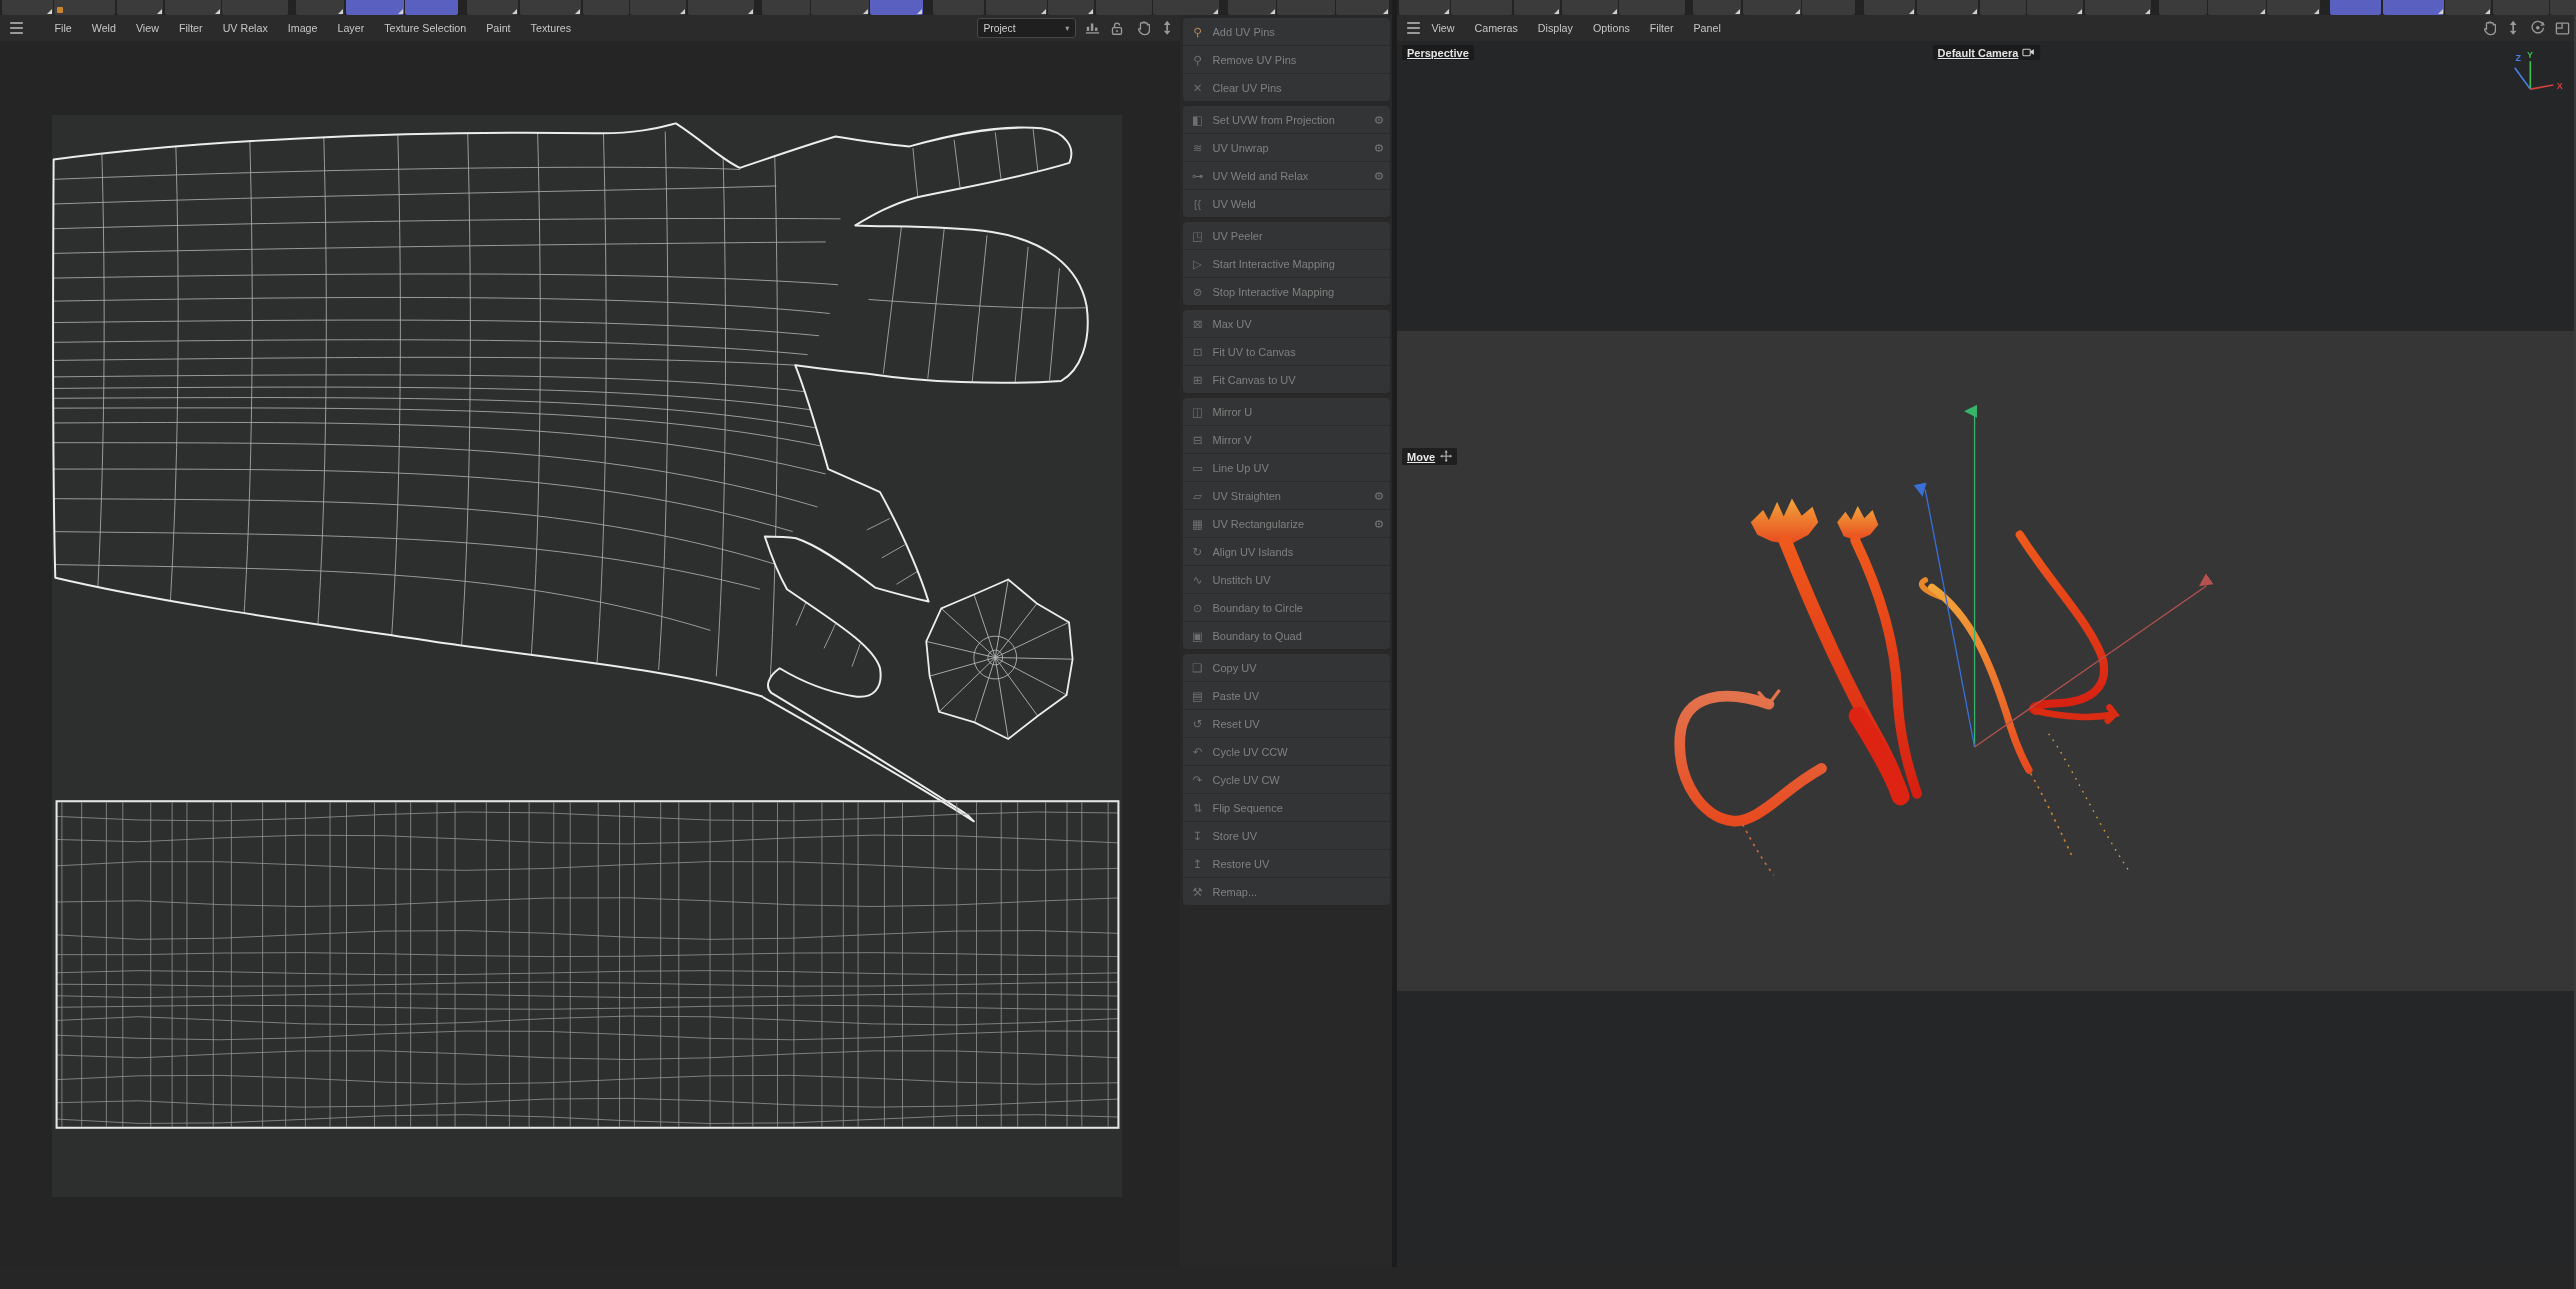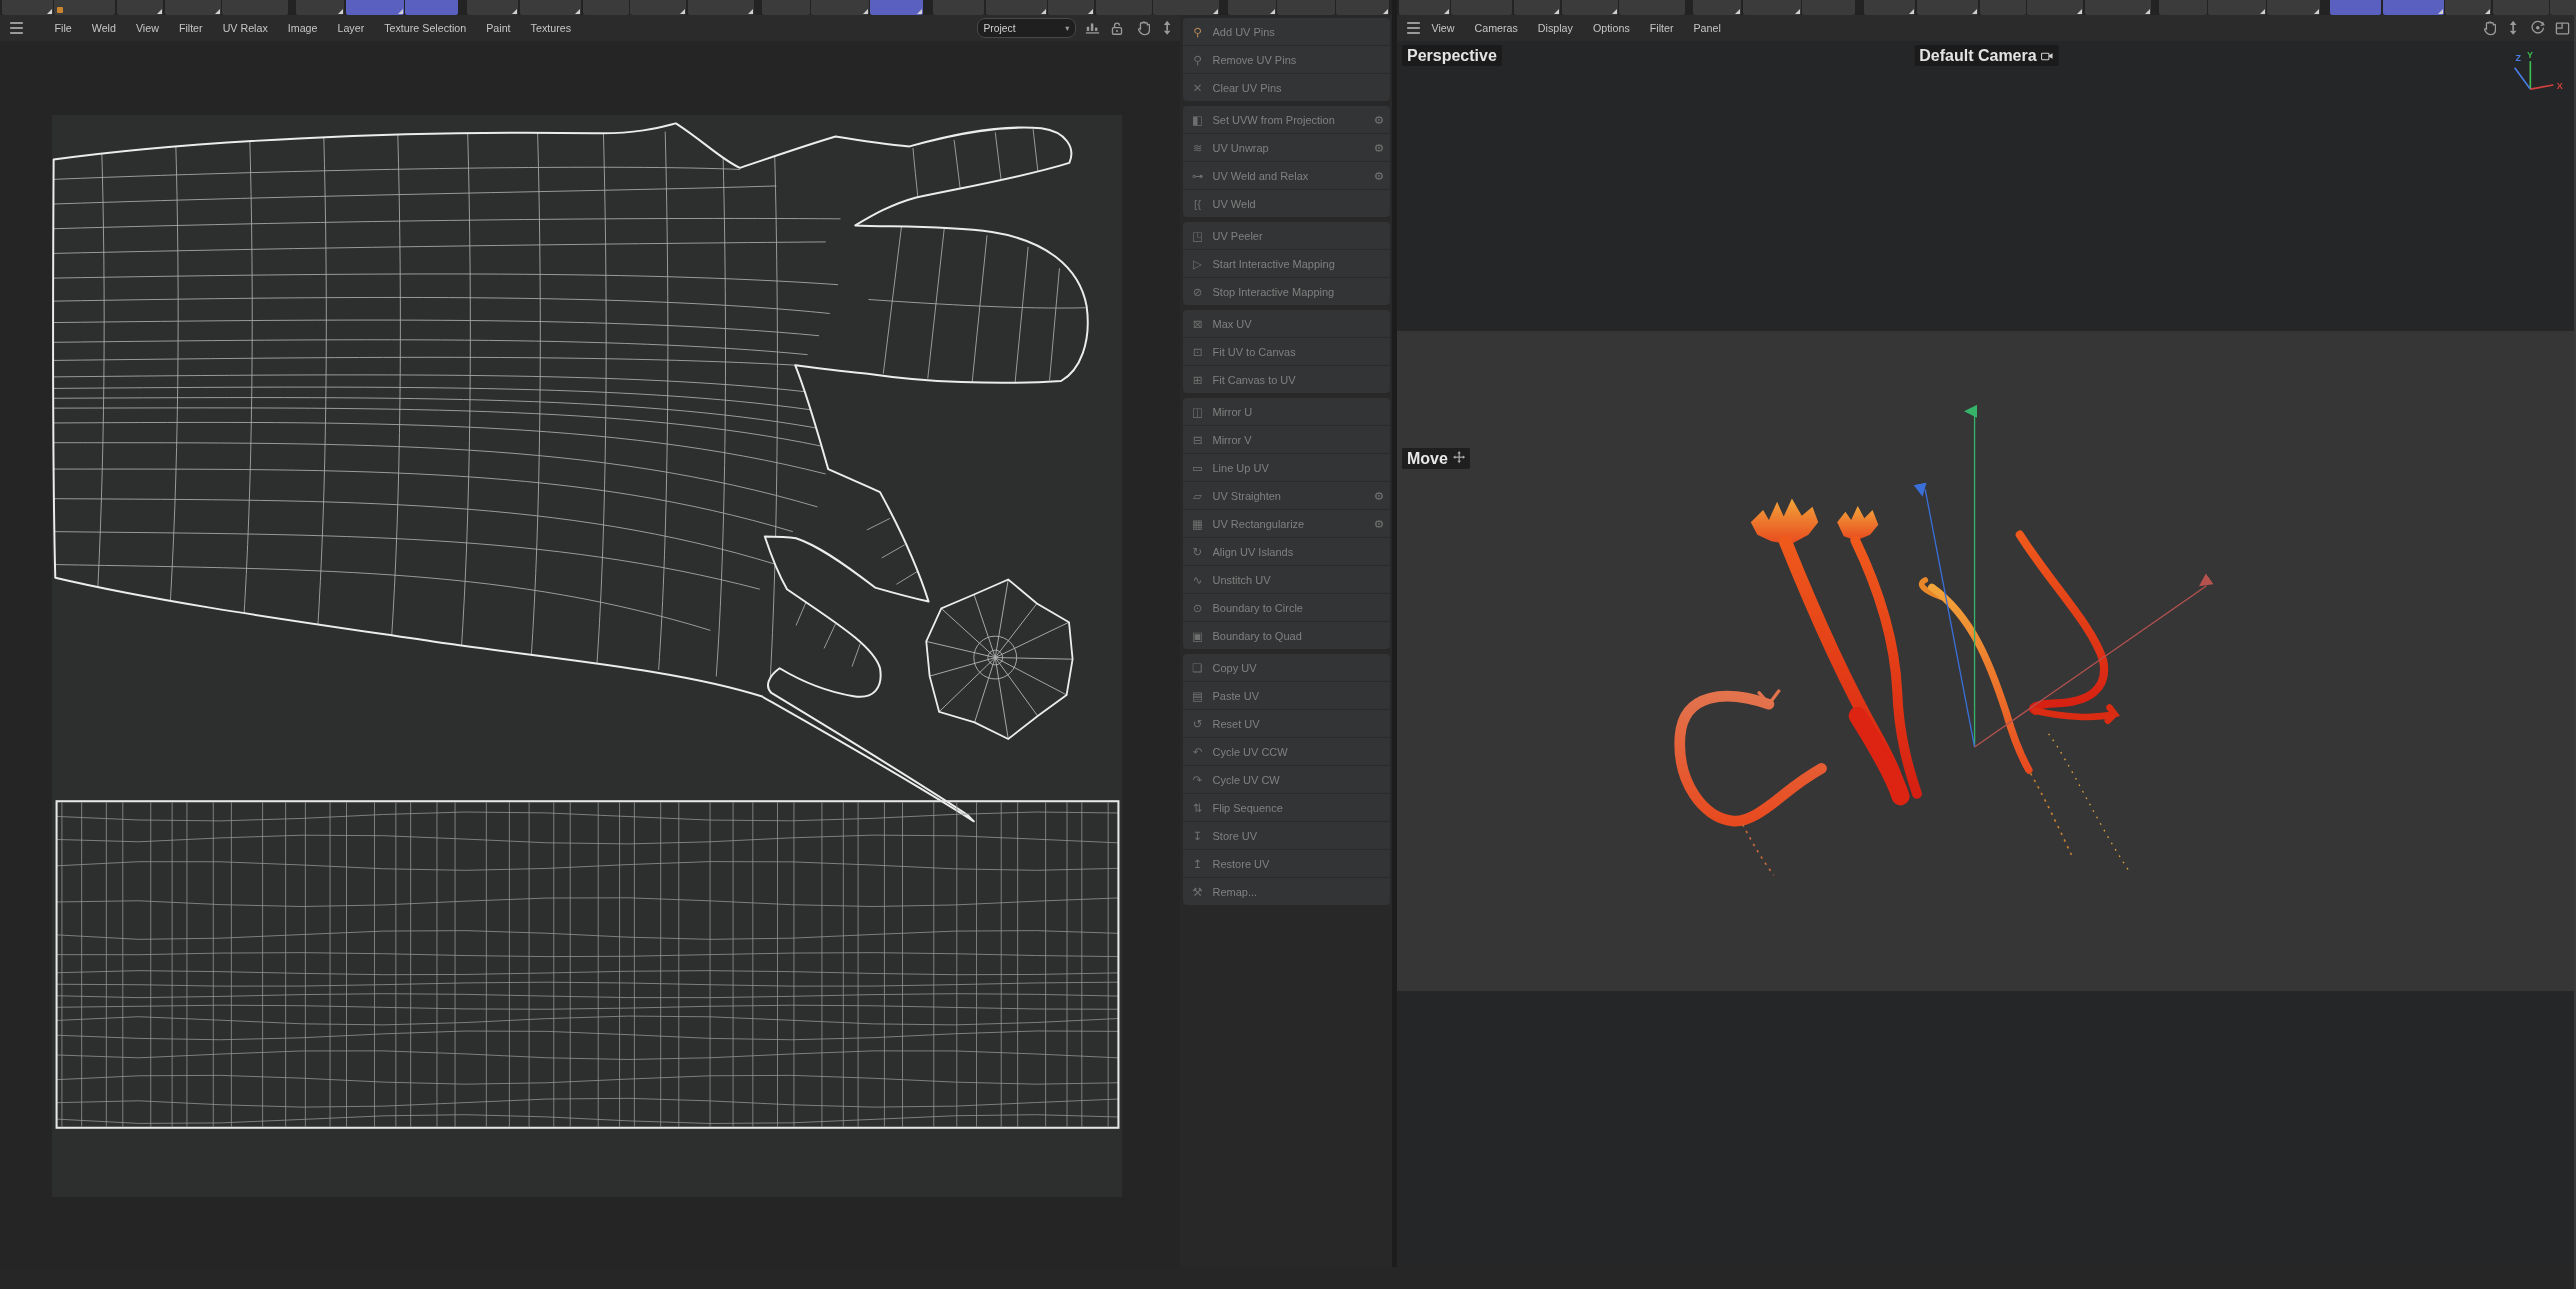--- a/index.html
+++ b/index.html
@@ -14,21 +14,21 @@
   .ts-cell .accent{position:absolute;left:3.3px;bottom:2.5px;width:5.8px;height:5.8px;background:#c9862f;border-radius:0.8px;}
   
   .menubar{position:absolute;top:15px;height:26px;background:#2b2b2b;display:flex;align-items:center;}
   .left-menubar{left:0;width:1180px;gap:20px;}
   .vp-menubar{left:1397px;width:1179px;}
   .hamburger{display:inline-flex;flex-direction:column;gap:2.5px;margin:0 11.5px 0 10px;cursor:pointer;}
   .hamburger i{display:block;width:13px;height:2.1px;background:#9a9a9a;border-radius:0.8px;}
   .menus{display:flex;align-items:center;gap:20px;font-size:10.7px;color:#c6c6c6;}
   .menus span{cursor:default;white-space:nowrap;}
   .project-group{margin-left:auto;display:flex;align-items:center;gap:8.2px;padding-right:5px;}
-  .dropdown{width:86px;height:18px;background:#1f1f1f;border:0.8px solid #484848;border-radius:8px;
+  .dropdown{width:86px;height:18px;background:#1f1f1f;border:0.8px solid #484848;border-radius:3px;
     display:flex;align-items:center;justify-content:space-between;padding:0 5.8px;font-size:10.3px;color:#cfcfcf;}
   .dropdown .chev{color:#9a9a9a;font-size:8.2px;}
   .mini-icon{width:16.5px;height:16.5px;display:inline-flex;align-items:center;justify-content:center;}
   .mini-icon svg{stroke:#9b9b9b;fill:none;stroke-width:1.6;}
   
   .uv-editor{position:absolute;left:0;top:41px;width:1180px;height:1226px;background:#252525;}
   .uv-canvas{position:absolute;left:52px;top:74px;width:1070px;height:1082px;background:#2d2e2e;}
   
   .tools-panel{position:absolute;left:1180px;top:15px;width:212px;height:1252px;background:#282828;padding-top:3.3px;box-sizing:border-box;}
   .tgroup{margin:0 2.5px 5px 2.5px;background:#333435;border-radius:4.1px;overflow:hidden;}
@@ -38,21 +38,21 @@
   .ticon.accent{color:#b5885a;}
   .tlabel{flex:1 1 auto;white-space:nowrap;overflow:hidden;}
   .tgear{width:21.4px;text-align:center;color:#757575;font-size:11.5px;flex:0 0 auto;}
   .panel-divider{position:absolute;left:1392px;top:0;width:5px;height:1267px;background:#1c1c1c;}
   
   .viewport{position:absolute;left:1397px;top:0;width:1179px;height:1267px;}
   .vp-area{position:absolute;left:0;top:41px;width:1179px;height:1226px;background:#363637;overflow:hidden;}
   .band-top{position:absolute;left:0;top:0;width:100%;height:290px;background:#242628;}
   .band-bottom{position:absolute;left:0;top:950px;width:100%;height:276px;background:#242628;}
   .scene-svg{position:absolute;left:0;top:0;pointer-events:none;}
-  .chip{background:rgba(24,24,24,.75);border-radius:1.6px;padding:1.6px 5px;font-size:16px;font-weight:bold;color:#e3e3e3;}
+  .chip{background:rgba(24,24,24,.75);border-radius:1.6px;padding:1.6px 5px;font-size:11px;font-weight:bold;color:#e3e3e3;text-decoration:underline;}
   .chip-perspective{position:absolute;left:5px;top:4.1px;}
   .chip-camera{position:absolute;left:50%;transform:translateX(-50%);top:4.1px;display:flex;align-items:center;gap:4.1px;}
   .chip-move{position:absolute;left:5px;top:407px;display:flex;align-items:center;gap:5px;color:#e8e8e8;}
   .axis-gizmo{position:absolute;right:11.5px;top:6.6px;}
   .right-edge{position:absolute;right:0;top:0;width:1.6px;height:1289px;background:#3b3b3b;}
   
   .status-bar{position:absolute;left:0;top:1267px;width:2576px;height:22px;background:#2b2b2b;border-top:0.8px solid #3a3a3a;box-sizing:border-box;}
   .status-zoom{position:absolute;left:28px;top:4.1px;font-size:10.3px;color:#9a9a9a;}
   .status-vt{position:absolute;left:1404px;top:2.5px;}
   .status-gs{position:absolute;right:21.4px;top:2.5px;}

